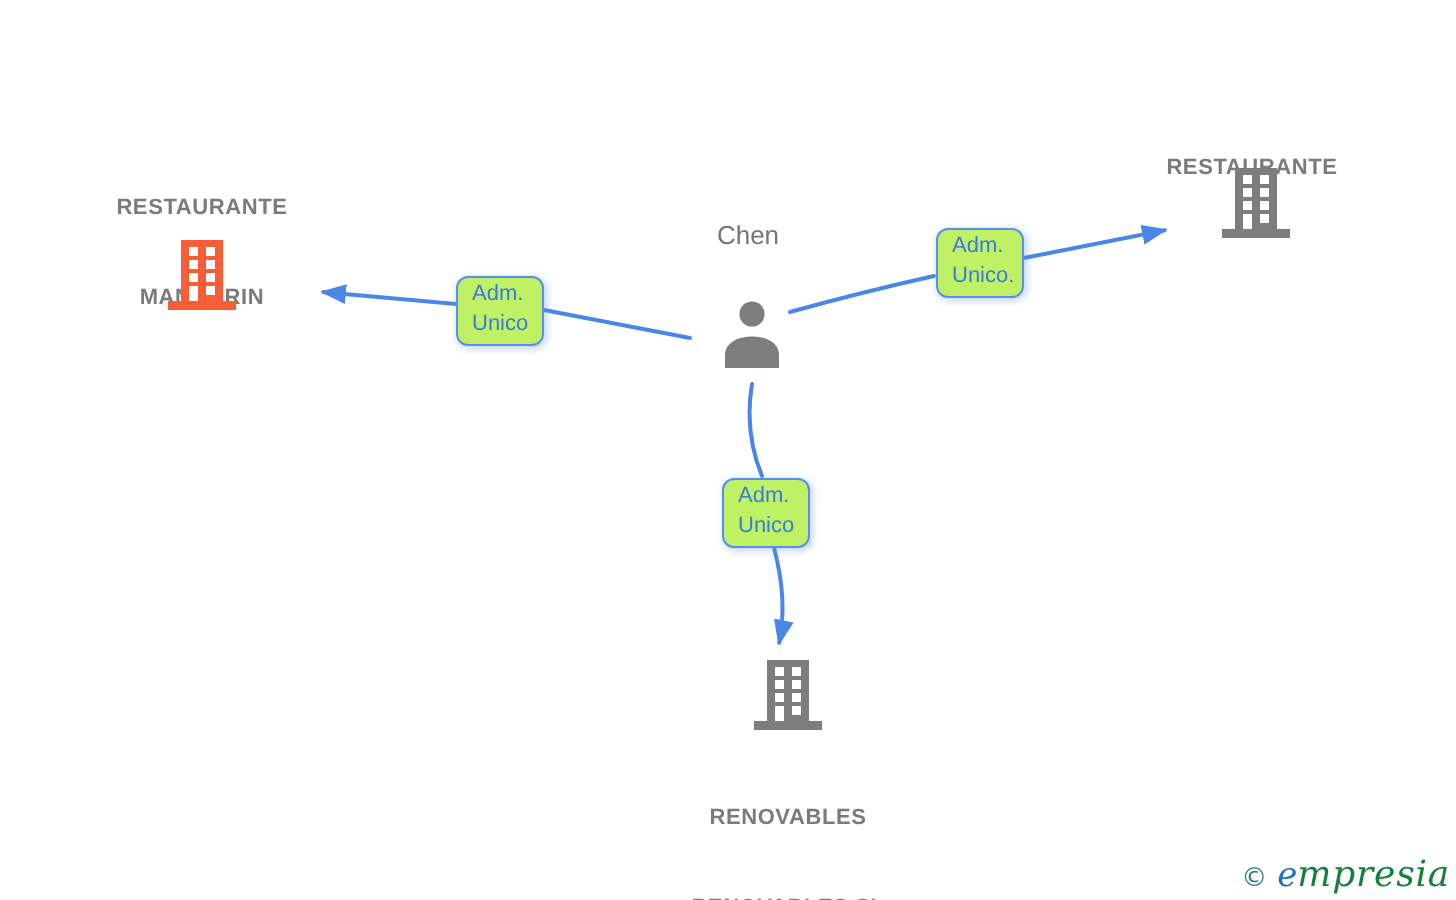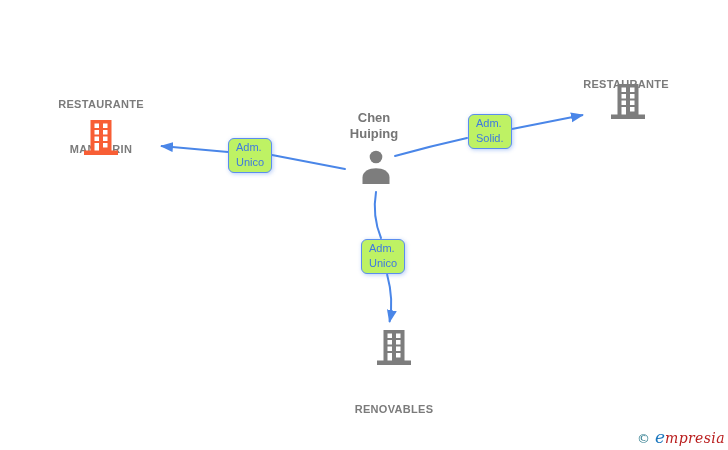--- a/index.html
+++ b/index.html
@@ -8,36 +8,36 @@
     font-family:"Liberation Sans",sans-serif;
   }
   .edges{position:absolute;left:0;top:0;width:728px;height:450px;}
   .company-label{
     position:absolute;width:160px;text-align:center;
     color:#7b7b7b;font-weight:bold;font-size:11px;line-height:15px;
     letter-spacing:.3px;white-space:pre-wrap;
   }
   .person-label{
     position:absolute;width:160px;text-align:center;
-    color:#757575;font-weight:bold;font-size:13px;line-height:16px;
+    color:#757575;font-weight:normal;font-size:13px;line-height:16px;
   }
   .node-icon{position:absolute;}
   .edge-label{
     position:absolute;width:44px;height:35px;box-sizing:border-box;
     background:#bef264;border:1.5px solid #5b8dee;border-radius:6px;
     box-shadow:1px 1px 4px rgba(91,141,238,.45);
     color:#3e79e0;font-size:11px;line-height:15px;
     padding:1px 0 16px 7px;
   }
   .watermark{
     position:absolute;top:427px;right:3px;white-space:nowrap;
   }
   .wm-copy{color:#2b7a8c;font-size:13px;font-family:"DejaVu Sans",sans-serif;margin-right:5px;}
   .wm-e{color:#1976be;font-style:italic;font-size:17px;font-family:"DejaVu Serif",serif;}
-  .wm-rest{color:#b91c1c;font-style:italic;font-size:14px;letter-spacing:.4px;font-family:"DejaVu Serif",serif;}
+  .wm-rest{color:#15803d;font-style:italic;font-size:18px;letter-spacing:.4px;font-family:"DejaVu Serif",serif;}
 </style>
 </head>
 <body>
 
 <div class="canvas">
 
   <svg class="edges" viewBox="0 0 728 450" fill="none">
     <defs>
       <marker id="arrow" markerUnits="userSpaceOnUse" markerWidth="14" markerHeight="11" refX="12" refY="5" orient="auto">
         <path d="M0,0 L13,5 L0,10 z" fill="#4a86e8"></path>
@@ -111,36 +111,35 @@
         <rect x="19" y="23" width="4.5" height="4.5"></rect>
     </g>
   </svg>
   <div class="company-label" style="left:314px;top:372px;">
     <div>RENOVABLES</div>
     <div>RENOVABLES SL</div>
   </div>
 
   <div class="person-label" style="left:294px;top:110px;">
     <div>Chen</div>
-    <div>Huiping</div>
   </div>
   <svg class="node-icon" style="left:358px;top:149px;" width="36" height="36" viewBox="0 0 36 36">
     <g fill="#7d7d7d">
       <circle cx="18" cy="8" r="6.3"></circle>
       <path d="M4.5,35 v-6.5 c0,-6.2 6.5,-9.3 13.5,-9.3 s13.5,3.1 13.5,9.3 v6.5 z"></path>
     </g>
   </svg>
 
   <div class="edge-label" style="left:228px;top:138px;">
     <div>Adm.</div>
     <div>Unico</div>
   </div>
   <div class="edge-label" style="left:468px;top:114px;">
     <div>Adm.</div>
-    <div>Solid.</div>
+    <div>Unico.</div>
   </div>
   <div class="edge-label" style="left:361px;top:239px;">
     <div>Adm.</div>
     <div>Unico</div>
   </div>
 
   <div class="watermark">
     <span class="wm-copy">©</span><span class="wm-e">e</span><span class="wm-rest">mpresia</span>
   </div>
 

